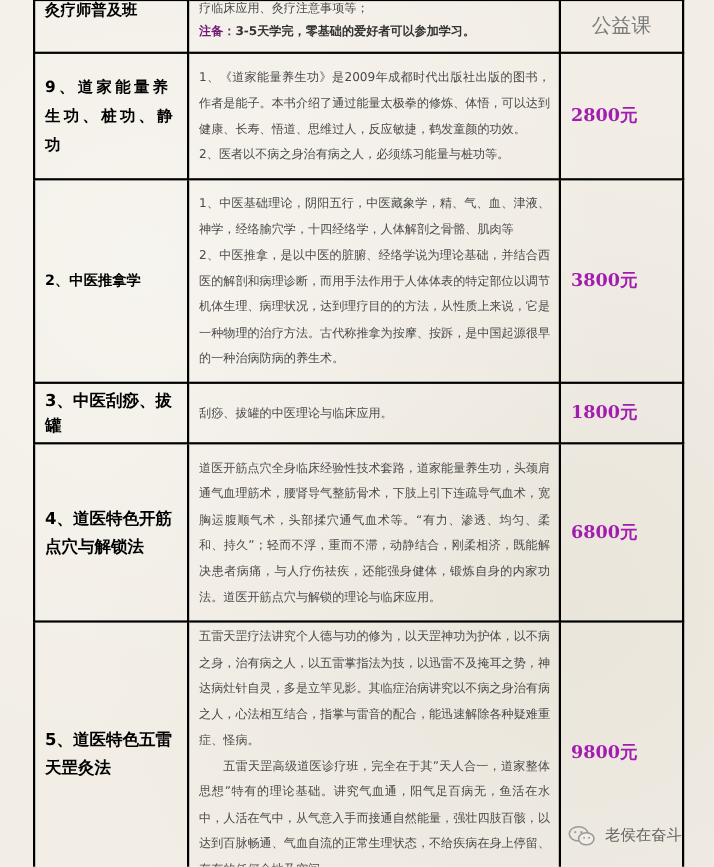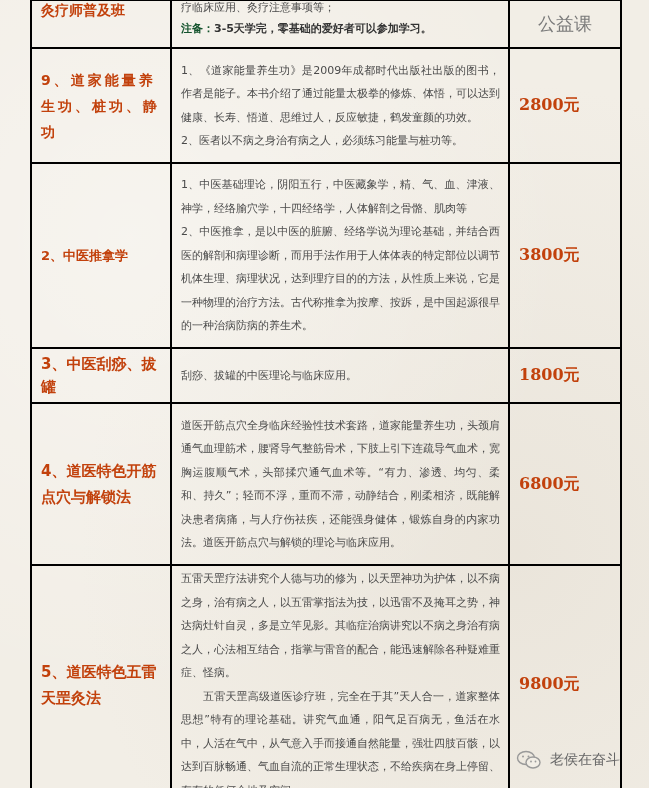--- a/index.html
+++ b/index.html
@@ -19,35 +19,35 @@
   }
   table.courses td {
     border:2px solid #000;
     vertical-align:middle;
     padding:16px;
   }
   col.c1 { width:140px; }
   col.c2 { width:338px; }
   col.c3 { width:112px; }
   .name {
-    color:#c2410c; font-weight:bold; font-size:14px; line-height:26px;
+    color:#000000; font-weight:bold; font-size:14px; line-height:26px;
     padding:0 6px 0 9px !important;
   }
   .desc {
     color:#4a4a4a; font-size:11px; line-height:23.5px;
     padding:1px 8px 1px 9px !important;
     text-align:justify;
   }
   .desc p { margin:0; }
   .price {
-    color:#c2410c; font-family:"DejaVu Serif", serif; font-weight:bold;
+    color:#a21caf; font-family:"DejaVu Serif", serif; font-weight:bold;
     font-size:16px; padding-left:9px !important;
   }
   .public { color:#7a7a7a; font-family:"DejaVu Serif", serif; font-size:18px; text-align:center; vertical-align:top !important; }
-  .note-label { color:#14532d; font-weight:bold; }
+  .note-label { color:#701a75; font-weight:bold; }
   .note-text { color:#333; font-weight:bold; }
   .indent { text-indent:2em; }
   .watermark {
     position:absolute; left:516px; top:750px;
     display:flex; align-items:center; gap:8px;
     color:#666; font-size:14px;
   }
   .wm-icon { width:26px; height:20px; }
 </style>
 </head>

